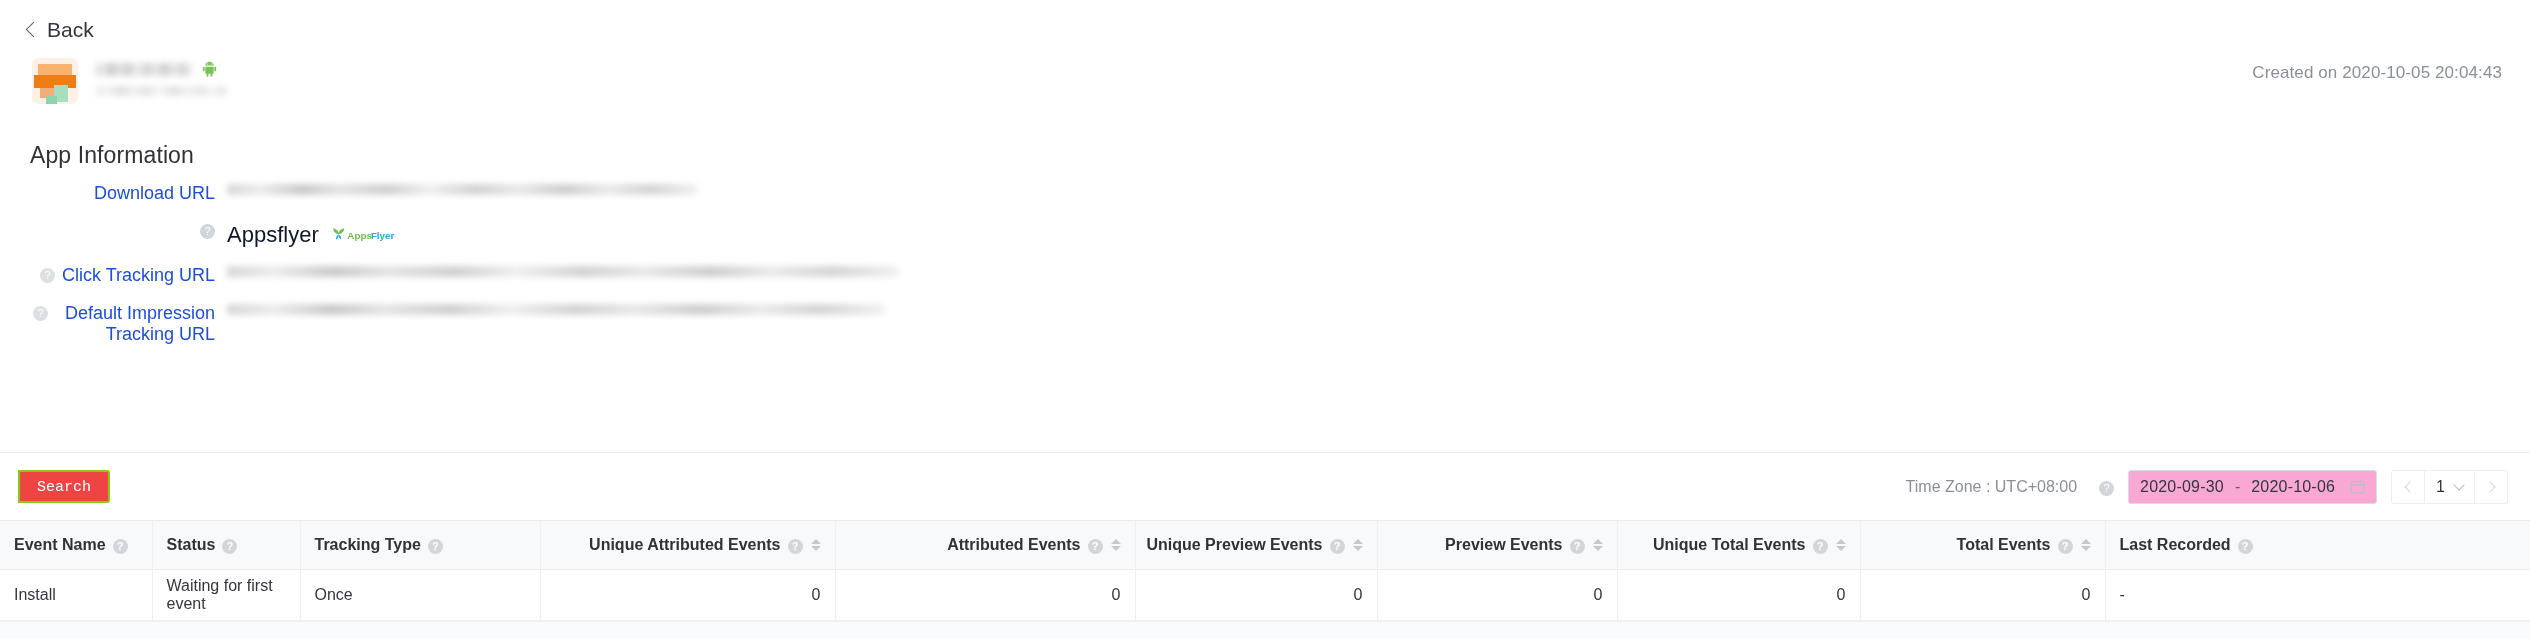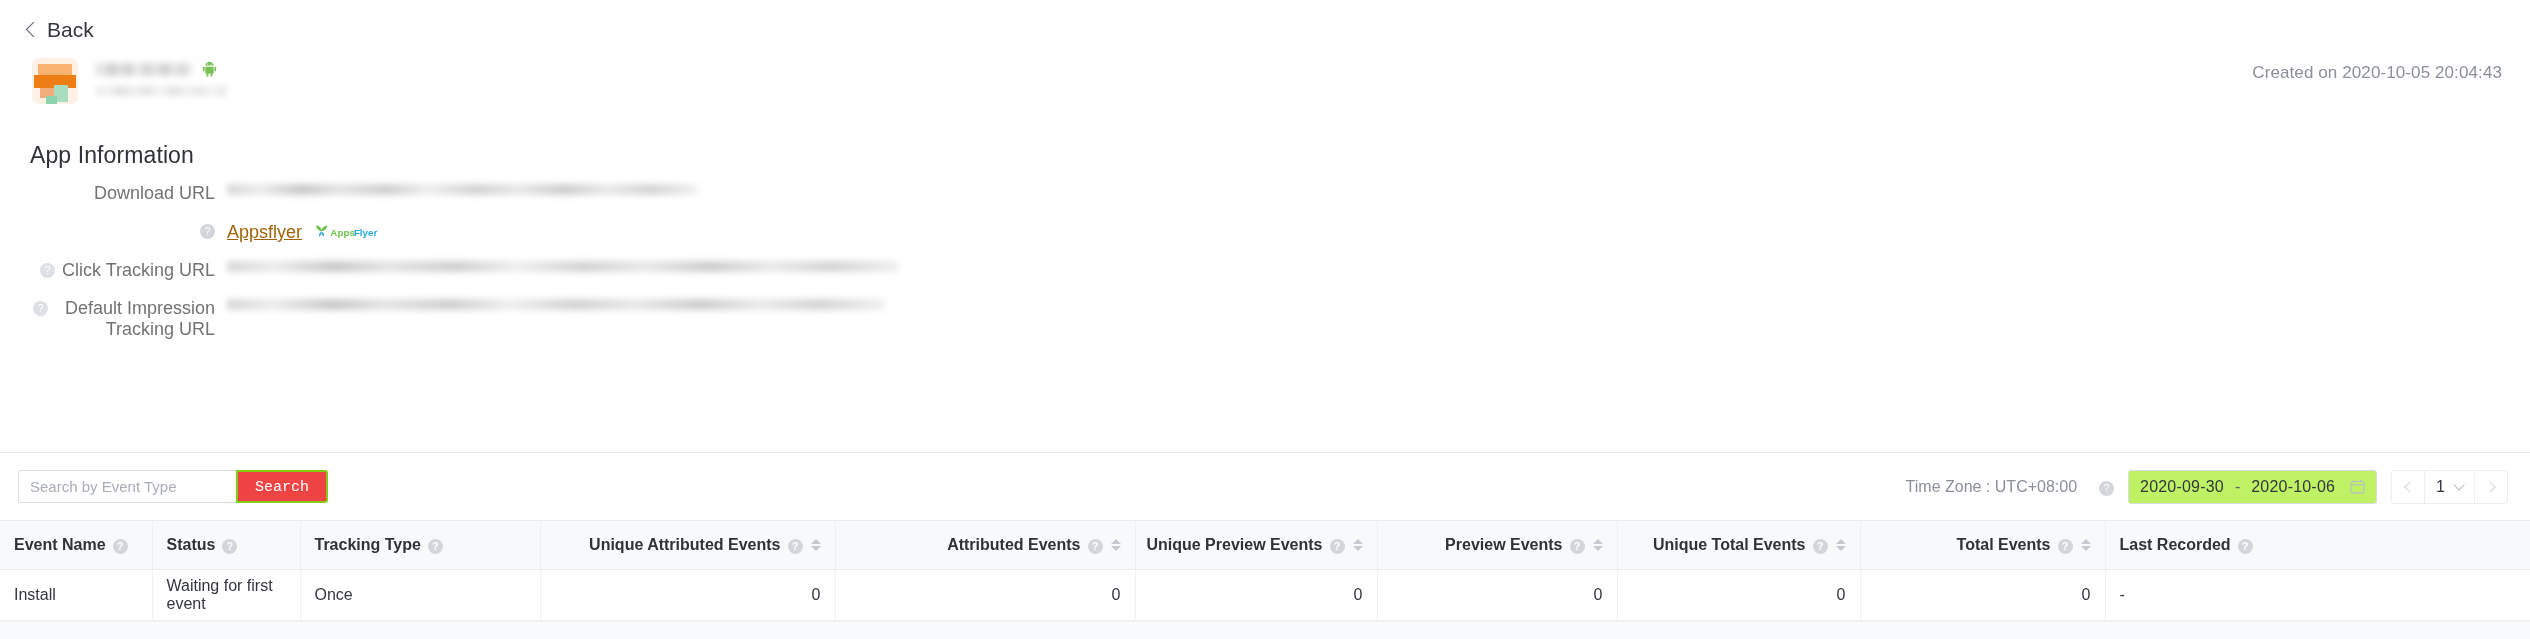--- a/index.html
+++ b/index.html
@@ -147,21 +147,21 @@
   .info-label-cell {
     width: 215px;
     display: flex;
     align-items: flex-start;
     justify-content: flex-end;
     gap: 7px;
     padding-top: 1px;
   }
   .info-label {
     font-size: 18px;
-    color: #737373;
+    color: #1d4ed8;
     text-align: right;
     line-height: 21px;
     max-width: 160px;
   }
   .help-icon {
     width: 15px;
     height: 15px;
     border-radius: 50%;
     background: #d2d5da;
     color: #ffffff;
@@ -179,23 +179,22 @@
     display: flex;
     align-items: center;
     gap: 12px;
     padding-top: 2px;
   }
   .url-blur-long { width: 470px; height: 11px; }
   .url-blur-click { width: 672px; height: 11px; }
   .url-blur-imp { width: 658px; height: 11px; }
 
   .mmp-text {
-    font-size: 18px;
-    color: #a16207;
-    text-decoration: underline;
+    font-size: 22px;
+    color: #0f172a;
   }
   .appsflyer-logo { height: 17px; display: block; }
 
   
   .divider {
     position: absolute;
     left: 0;
     top: 452px;
     width: 100%;
     height: 1px;
@@ -255,21 +254,21 @@
     color: #8a8f98;
   }
   .date-picker {
     display: flex;
     align-items: center;
     gap: 11px;
     height: 34px;
     padding: 0 11px;
     border: 1px solid #d9dce1;
     border-radius: 3px;
-    background: #bef264;
+    background: #f9a8d4;
     cursor: pointer;
   }
   .date-text {
     font-size: 16px;
     color: #33363d;
     letter-spacing: .2px;
   }
   .date-sep { font-size: 16px; color: #5b5f66; }
   .cal-icon { width: 15px; height: 15px; display: block; margin-left: 4px; }
 
@@ -477,21 +476,20 @@
       </div>
     </div>
 
   </div>
 
   <div class="divider"></div>
 
   <div class="toolbar">
 
     <div class="search-group">
-      <input class="search-input" type="text" placeholder="Search by Event Type" style="">
       <button class="search-btn">Search</button>
     </div>
 
     <div class="toolbar-right">
 
       <div class="timezone">
         <span>Time Zone : UTC+08:00</span>
         <span class="help-icon">?</span>
       </div>
 

